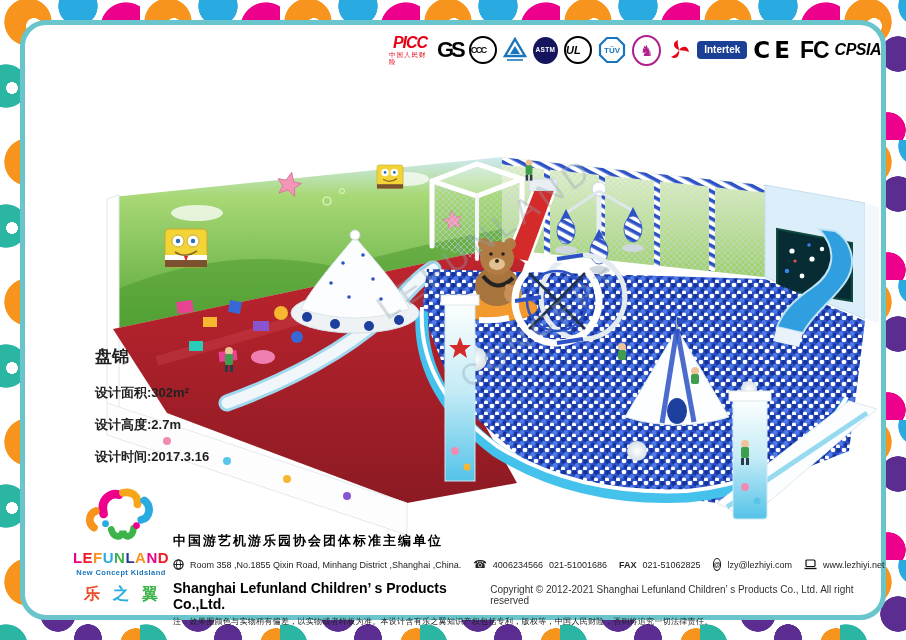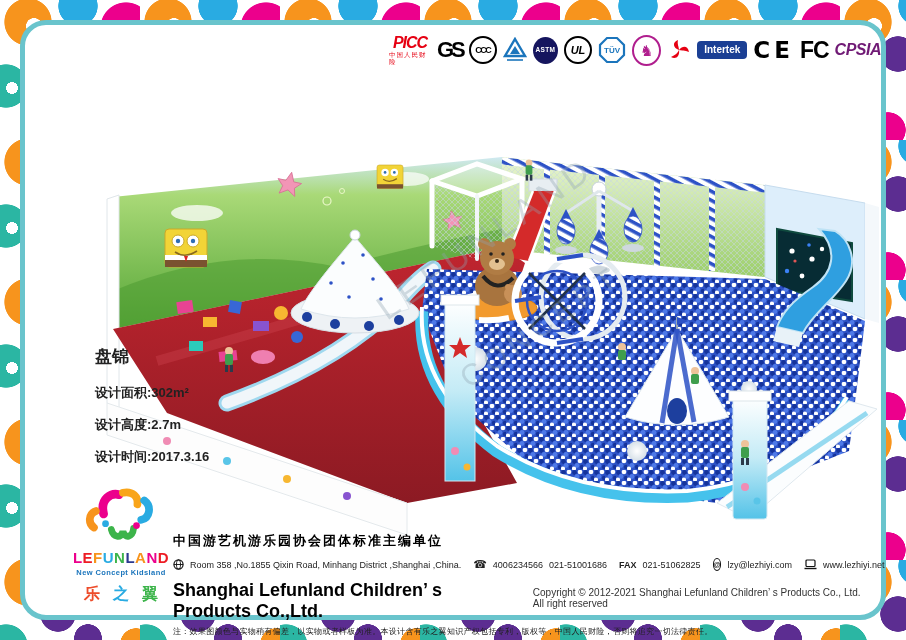--- a/index.html
+++ b/index.html
@@ -20,31 +20,31 @@
       radial-gradient(circle 16px at 136px 84px,#f7941d 97%,transparent 100%),
       radial-gradient(circle 14px at 88px 78px,#5c2d91 97%,transparent 100%);
     background-size:140px 140px;}
   .sheet{position:absolute;inset:20px;background:#fff;border:5px solid #69c4cc;border-radius:26px;}
   
   .certs{position:absolute;left:364px;top:3px;height:44px;display:flex;align-items:center;gap:6px;}
   .cert{display:flex;flex-direction:column;align-items:center;justify-content:center;line-height:1;}
   .picc-t{color:#e60012;font-weight:bold;font-style:italic;font-size:16px;letter-spacing:-1px;}
   .picc-s{color:#e60012;font-size:6.5px;margin-top:1px;letter-spacing:1px;}
   .gs-t{font-size:22px;font-weight:800;letter-spacing:-3px;color:#000;}
-  .ring{width:28px;height:28px;border:2.2px solid #000;border-radius:50%;display:flex;align-items:center;justify-content:center;box-sizing:border-box;}
+  .ring{width:28px;height:28px;border:2.2px solid #000;border-radius:50%;display:flex;align-items:center;justify-content:flex-start;box-sizing:border-box;}
   .ccc-t{font-size:9px;font-weight:800;letter-spacing:-1.5px;color:#000;}
   .astm{width:27px;height:27px;border-radius:50%;background:#15155e;display:flex;align-items:center;justify-content:center;}
   .astm span{color:#fff;font-size:6.5px;font-weight:800;letter-spacing:.3px;}
   .ul-t{font-size:11px;font-weight:800;font-style:italic;color:#000;}
   .horse{width:27px;height:27px;border:2px solid #b01e8e;border-radius:50%;display:flex;align-items:center;justify-content:center;color:#b01e8e;font-size:15px;}
   .intertek{background:#1b3f94;border-radius:4px;padding:4px 7px;}
   .intertek span{color:#fff;font-size:10px;font-weight:600;}
   .ce-t{font-size:23px;font-weight:600;letter-spacing:4px;color:#000;font-family:"DejaVu Sans",sans-serif;}
   .fcc-t{font-size:23px;font-weight:800;letter-spacing:-1px;color:#000;}
-  .cpsia-t{font-size:16px;font-weight:800;font-style:italic;color:#701a75;letter-spacing:-.5px;}
+  .cpsia-t{font-size:16px;font-weight:800;font-style:italic;color:#000000;letter-spacing:-.5px;}
   
   .artwork{position:absolute;left:52px;top:126px;width:804px;height:390px;}
   
   .project{position:absolute;left:70px;top:320px;color:#222;z-index:5;}
   .project .title{font-size:17px;font-weight:bold;margin-bottom:16px;}
   .project .line{font-size:13px;font-weight:600;margin-bottom:14px;}
   
   .brand{position:absolute;left:20px;top:460px;width:152px;text-align:center;}
   .wordmark{font-size:15px;font-weight:800;letter-spacing:.5px;margin-top:2px;}
   .tagline{font-size:7.5px;font-weight:bold;color:#1b75bc;margin-top:2px;letter-spacing:.4px;}
@@ -53,21 +53,21 @@
   .footer{position:absolute;left:148px;top:507px;width:692px;color:#111;}
   .org{font-size:13px;font-weight:800;letter-spacing:2px;color:#000;}
   .contact{display:flex;align-items:center;font-size:9px;color:#222;margin-top:8px;white-space:nowrap;}
   .contact .sp{margin-left:6px;}
   .contact .gap{margin-left:12px;}
   .icn{display:inline-flex;align-items:center;justify-content:center;}
   .at-icn{width:11px;height:11px;border:1.2px solid #111;border-radius:50%;font-size:7px;font-weight:bold;color:#111;display:inline-flex;align-items:center;justify-content:center;margin-left:12px;}
   .phone-glyph{font-family:"DejaVu Sans",sans-serif;font-size:11px;margin-left:12px;}
   .fax-lb{font-weight:800;margin-left:12px;}
   .company-row{margin-top:9px;display:flex;align-items:baseline;}
-  .company{font-size:18px;font-weight:800;color:#000;}
+  .company{font-size:14px;font-weight:800;color:#000;}
   .copyright{font-size:10px;color:#333;margin-left:12px;}
   .disclaimer{font-size:8px;color:#222;margin-top:4px;font-family:"DejaVu Serif","Liberation Serif",serif;letter-spacing:.3px;}
 </style>
 </head>
 <body>
 
 <div class="page">
   <div class="sheet">
 
     <div class="certs">

